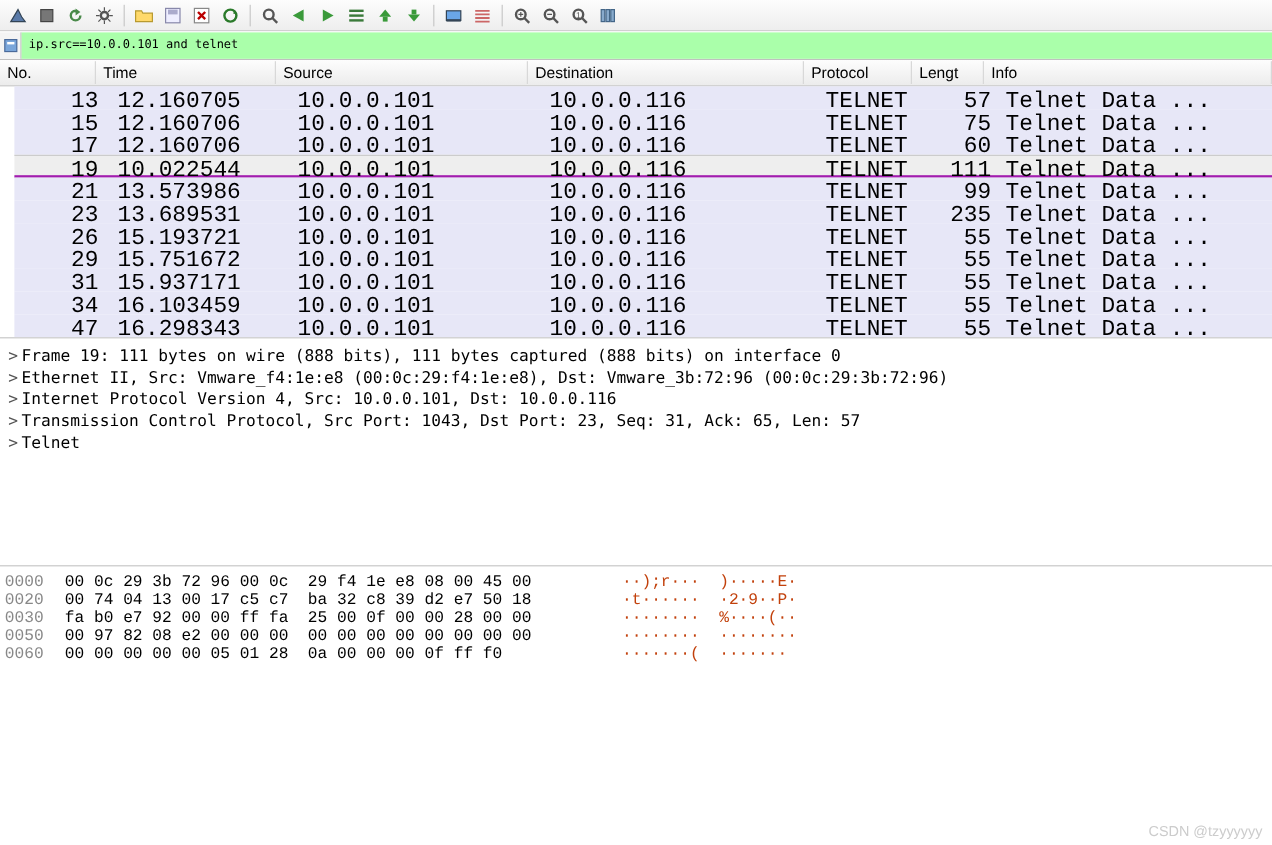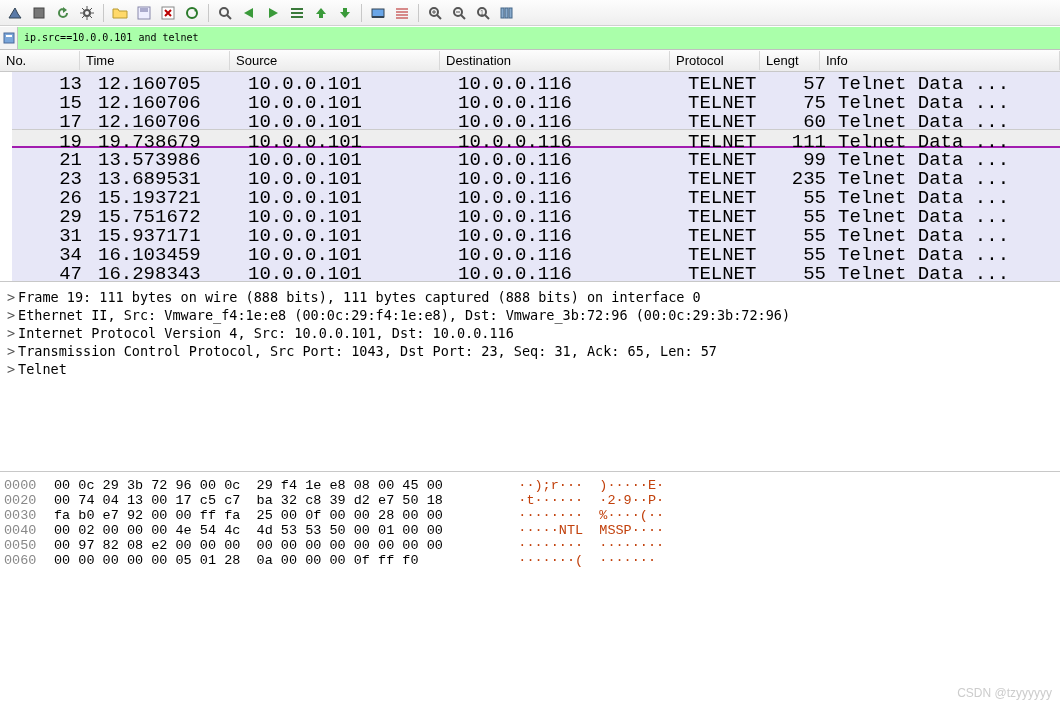--- a/index.html
+++ b/index.html
@@ -286,21 +286,21 @@
         <div class="col-no">17</div>
         <div>12.160706</div>
         <div>10.0.0.101</div>
         <div>10.0.0.116</div>
         <div>TELNET</div>
         <div class="col-len">60</div>
         <div>Telnet Data ...</div>
       </div>
       <div class="pktrow selected">
         <div class="col-no">19</div>
-        <div>19.738679</div>
+        <div>10.022544</div>
         <div>10.0.0.101</div>
         <div>10.0.0.116</div>
         <div>TELNET</div>
         <div class="col-len">111</div>
         <div>Telnet Data ...</div>
       </div>
       <div class="pktrow">
         <div class="col-no">21</div>
         <div>13.573986</div>
         <div>10.0.0.101</div>
@@ -386,18 +386,17 @@
     <div class="tree-row">
       <span class="tree-caret">&gt;</span>
       <span> Telnet</span>
     </div>
   </div>
 
 <div class="hex-pane" id="hex">
     <div class="hex-row"><span class="hex-off">0000</span><span class="hex-bytes">00 0c 29 3b 72 96 00 0c  29 f4 1e e8 08 00 45 00</span><span class="hex-ascii">   ··);r···  )·····E·</span></div>
     <div class="hex-row"><span class="hex-off">0020</span><span class="hex-bytes">00 74 04 13 00 17 c5 c7  ba 32 c8 39 d2 e7 50 18</span><span class="hex-ascii">   ·t······  ·2·9··P·</span></div>
     <div class="hex-row"><span class="hex-off">0030</span><span class="hex-bytes">fa b0 e7 92 00 00 ff fa  25 00 0f 00 00 28 00 00</span><span class="hex-ascii">   ········  %····(··</span></div>
-    <div class="hex-row"><span class="hex-off">0040</span><span class="hex-bytes">00 02 00 00 00 4e 54 4c  4d 53 53 50 00 01 00 00</span><span class="hex-ascii">   ·····NTL  MSSP····</span></div>
     <div class="hex-row"><span class="hex-off">0050</span><span class="hex-bytes">00 97 82 08 e2 00 00 00  00 00 00 00 00 00 00 00</span><span class="hex-ascii">   ········  ········</span></div>
     <div class="hex-row"><span class="hex-off">0060</span><span class="hex-bytes">00 00 00 00 00 05 01 28  0a 00 00 00 0f ff f0</span><span class="hex-ascii">   ·······(  ·······</span></div>
   </div>
 
 <div class="watermark">CSDN @tzyyyyyy</div>
 
 </body></html>

